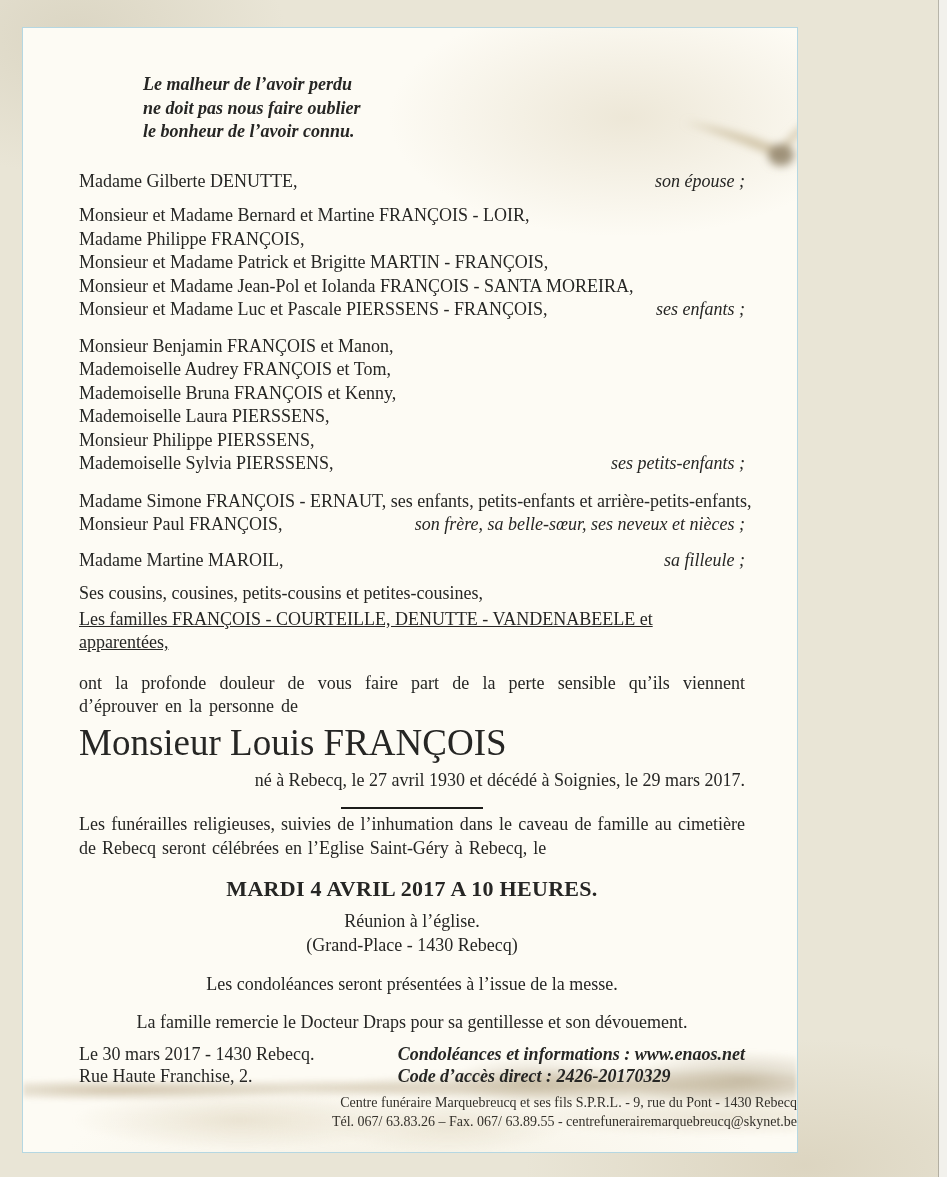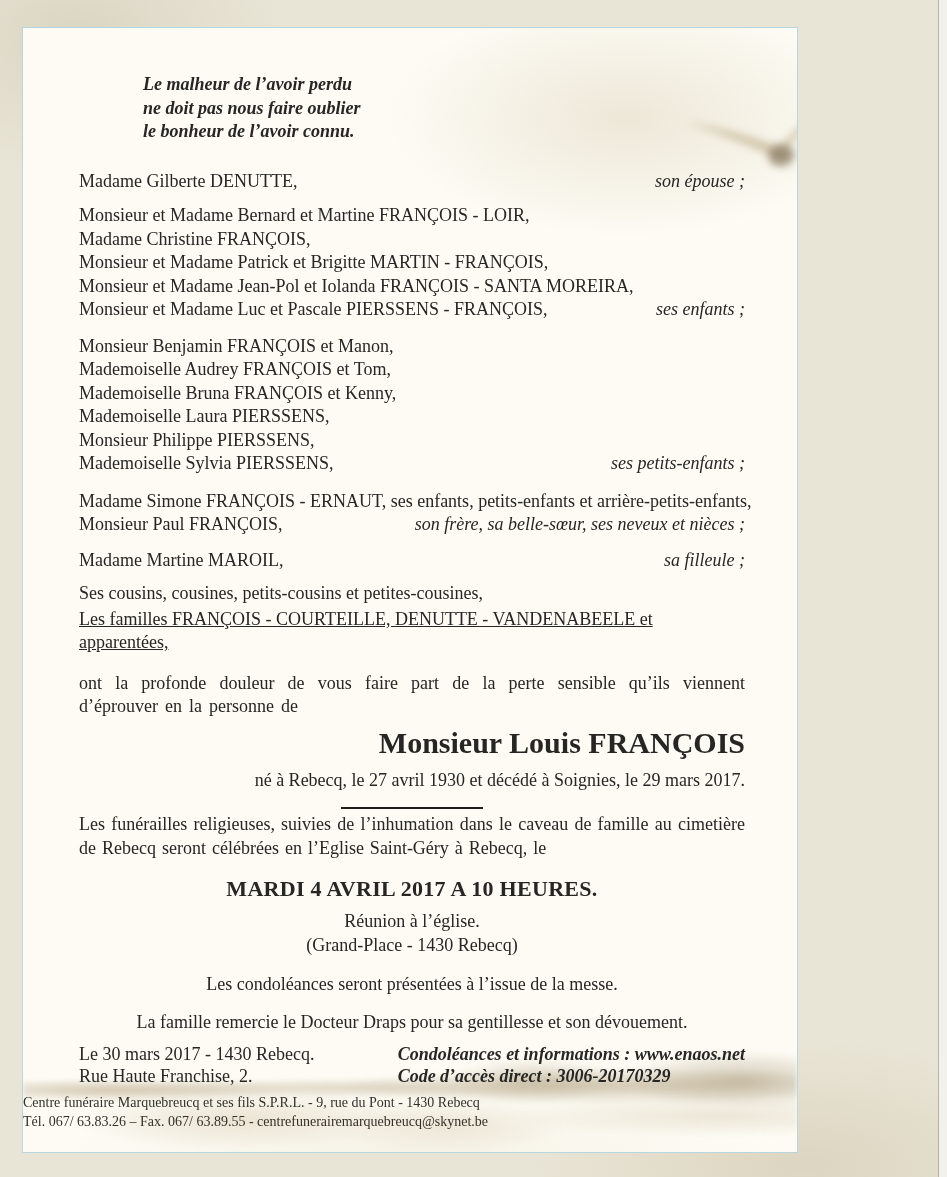--- a/index.html
+++ b/index.html
@@ -56,22 +56,22 @@
   .name-line { white-space: nowrap; }
   .m-spouse { margin-top: 26px; }
   .m-children { margin-top: 11px; }
   .m-grandchildren { margin-top: 13px; }
   .m-siblings { margin-top: 14px; }
   .m-goddaughter { margin-top: 12px; }
   .m-cousins { margin-top: 10px; }
   .m-families { margin-top: 2px; text-decoration: underline; }
   .announcement { margin-top: 17px; text-align: justify; word-spacing: 2.5px; }
   .deceased-title {
-    margin-top: 7px; text-align: right;
-    font-size: 30px; line-height: 34px; font-weight: bold;
+    margin-top: 7px; text-align: left;
+    font-size: 37px; line-height: 34px; font-weight: normal;
   }
   .life-dates { margin-top: 9px; text-align: right; }
   .title-divider {
     width: 142px; margin: 15px auto 0 auto;
     border: none; border-top: 2px solid #1c1c1a;
   }
   .funeral-details { margin-top: 4px; text-align: justify; word-spacing: 1.5px; }
   .ceremony-datetime {
     margin-top: 16px; text-align: center;
     font-size: 22px; line-height: 26px; font-weight: bold; letter-spacing: 0.3px;
@@ -80,21 +80,21 @@
   .m-meeting { margin-top: 8px; }
   .m-condolences { margin-top: 16px; }
   .m-thanks { margin-top: 14px; }
   .footer-row {
     margin-top: 10px; display: flex; justify-content: space-between;
     line-height: 21.5px;
   }
   .footer-right { font-weight: bold; font-style: italic; }
   .funeral-home {
     position: absolute; left: 0; right: 0; top: 1066px; z-index: 3;
-    text-align: left; font-size: 14px; line-height: 18.5px; color: #33302a;
+    text-align: right; font-size: 14px; line-height: 18.5px; color: #33302a;
   }
 </style>
 </head>
 <body>
 
 <div class="page-card">
 
   <div class="watercolor-band"></div>
 
   <div class="dove-wrap">
@@ -122,21 +122,21 @@
     <div class="group m-spouse">
       <div>
           <div class="name-line">Madame Gilberte DENUTTE,</div>
         </div>
       <div class="relation-label">son épouse ;</div>
     </div>
 
     <div class="group m-children">
       <div>
           <div class="name-line">Monsieur et Madame Bernard et Martine FRANÇOIS - LOIR,</div>
-          <div class="name-line">Madame Christine FRANÇOIS,</div>
+          <div class="name-line">Madame Philippe FRANÇOIS,</div>
           <div class="name-line">Monsieur et Madame Patrick et Brigitte MARTIN - FRANÇOIS,</div>
           <div class="name-line">Monsieur et Madame Jean-Pol et Iolanda FRANÇOIS - SANTA MOREIRA,</div>
           <div class="name-line">Monsieur et Madame Luc et Pascale PIERSSENS - FRANÇOIS,</div>
         </div>
       <div class="relation-label">ses enfants ;</div>
     </div>
 
     <div class="group m-grandchildren">
       <div>
           <div class="name-line">Monsieur Benjamin FRANÇOIS et Manon,</div>
@@ -188,21 +188,21 @@
 
     <div class="center-line m-thanks">La famille remercie le Docteur Draps pour sa gentillesse et son dévouement.</div>
 
     <div class="footer-row">
       <div class="footer-left">
         <div>Le 30 mars 2017 - 1430 Rebecq.</div>
         <div>Rue Haute Franchise, 2.</div>
       </div>
       <div class="footer-right">
         <div>Condoléances et informations : www.enaos.net</div>
-        <div>Code d’accès direct : 3006-20170329</div>
+        <div>Code d’accès direct : 2426-20170329</div>
       </div>
     </div>
 
   </div>
 
   <div class="funeral-home">
     <div>Centre funéraire Marquebreucq et ses fils S.P.R.L. - 9, rue du Pont - 1430 Rebecq</div>
     <div>Tél. 067/ 63.83.26 – Fax. 067/ 63.89.55 - centrefunerairemarquebreucq@skynet.be</div>
   </div>
 

